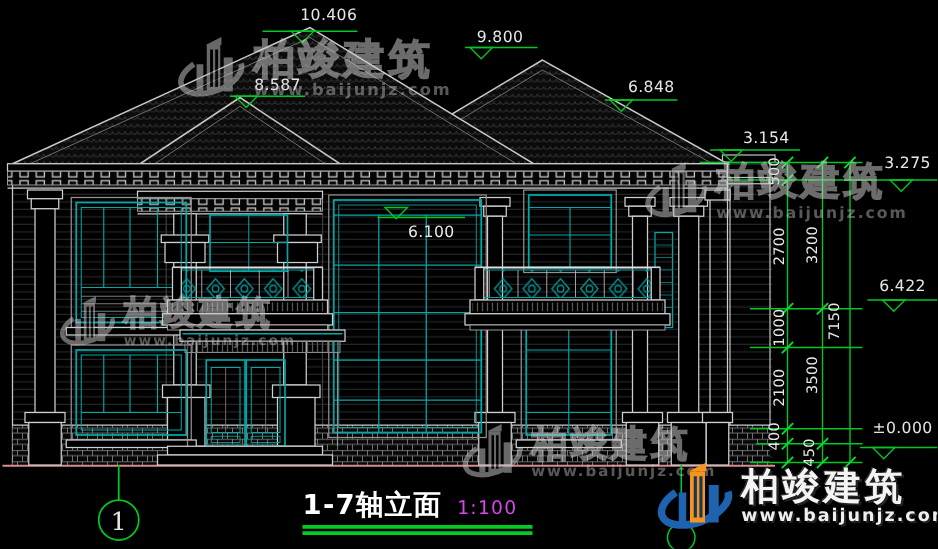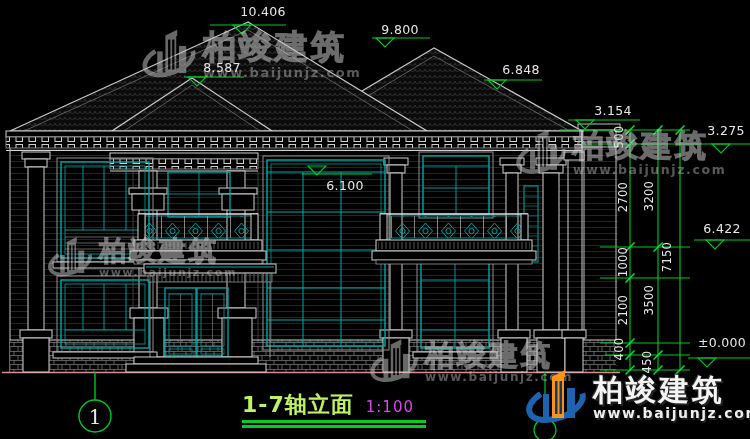--- a/index.html
+++ b/index.html
@@ -16,21 +16,21 @@
   .wm-brand{font-weight:bold;letter-spacing:3px;color:rgba(205,205,205,.22);
             -webkit-text-stroke:1.3px rgba(205,205,205,.95);line-height:1.05;}
   .wm-url{font-weight:bold;letter-spacing:1.6px;color:rgba(200,200,200,.8);line-height:1.2;}
   .wm.colored{opacity:1;}
   .wm.colored .wm-brand{color:#f4f4f4;-webkit-text-stroke:0;
             text-shadow:2px 2px 0 #222,-1px -1px 0 #333;}
   .wm.colored .wm-url{color:#efefef;text-shadow:1.5px 1.5px 0 #222;}
   
   .titleblock{position:absolute;left:242px;top:394px;}
   .tb-row{display:flex;align-items:baseline;gap:12px;}
-  .tb-title{color:#bef264;font-weight:bold;font-size:22px;letter-spacing:1px;line-height:1;text-align:right;}
+  .tb-title{color:#ffffff;font-weight:bold;font-size:22px;letter-spacing:1px;line-height:1;text-align:right;}
   .tb-scale{color:#d946ef;font-size:15px;letter-spacing:1px;}
   .tb-bar{width:184px;height:3px;background:#00cc22;margin-top:4px;}
   .tb-bar2{width:184px;height:3px;background:#00cc22;margin-top:2px;}
   .axis-num{position:absolute;color:#e8e8e8;font-family:"DejaVu Serif",serif;
             font-size:20px;transform:translate(-50%,-50%);}
 </style>
 </head>
 <body>
 
 <div id="stage">

